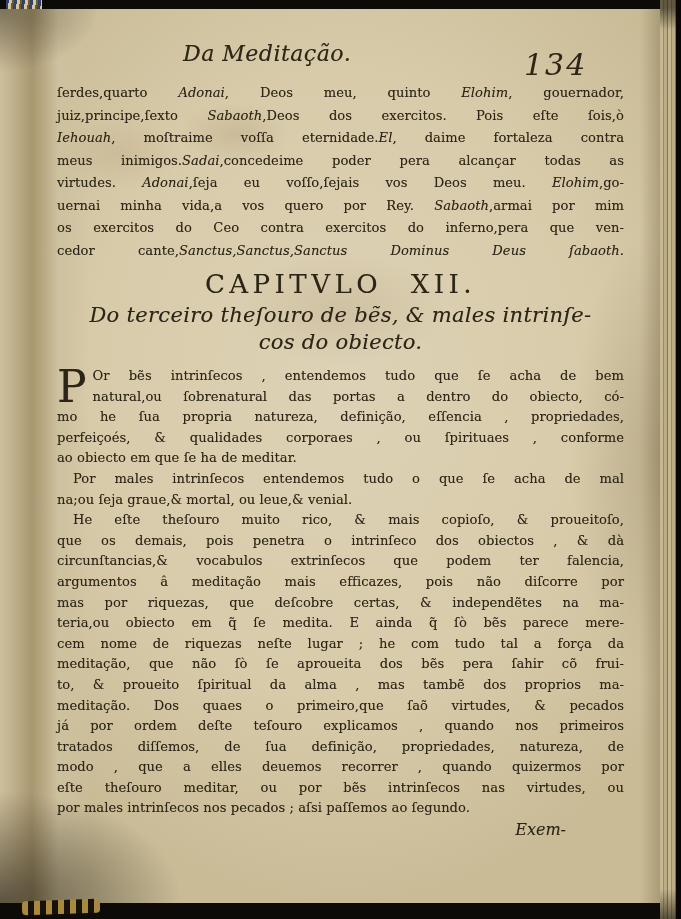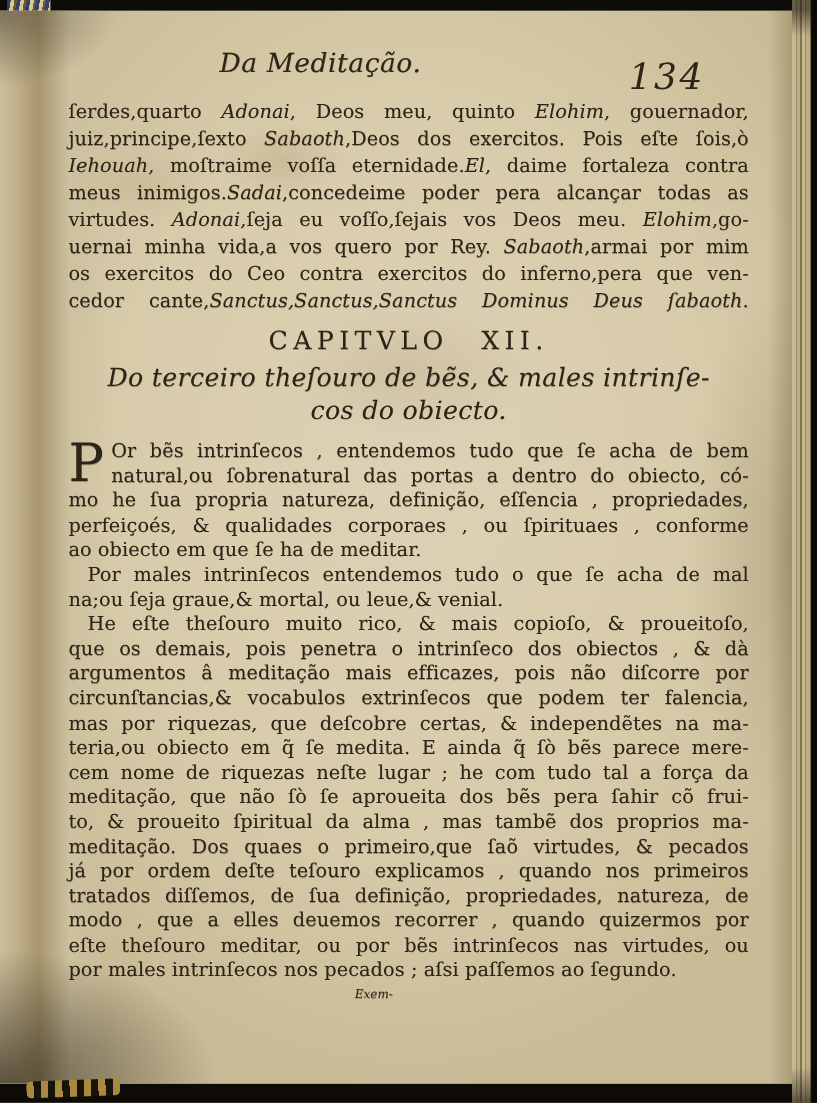--- a/index.html
+++ b/index.html
@@ -49,42 +49,42 @@
   .page-number{
     position:absolute;left:524px;top:38px;
     font-style:italic;font-size:30px;color:#2e2516;letter-spacing:2px;
   }
   
   .text-flow{
     position:absolute;left:57px;top:73px;width:567px;color:#2c2416;
     text-shadow:.25px .3px .5px rgba(46,37,22,.35);
   }
   .line{
-    font-size:16px;line-height:20.6px;
+    font-size:13px;line-height:20.6px;
     text-align:justify;text-align-last:justify;
     letter-spacing:.1px;
   }
   .paragraph.prayer .line{line-height:22.5px;}
   .line.no-j{text-align:left;text-align-last:auto;}
   .it{font-style:italic;}
   .paragraph.indent .line:first-child{text-indent:16px;}
   .chapter-heading{
     margin-top:9px;text-align:center;
-    font-size:21px;letter-spacing:4.5px;word-spacing:16px;line-height:26px;
+    font-size:26px;letter-spacing:4.5px;word-spacing:16px;line-height:26px;
   }
   .chapter-subtitle{margin-top:5px;margin-bottom:10px;}
   .chapter-subtitle .sub-line{
     font-style:italic;font-size:21px;line-height:27px;text-align:center;letter-spacing:.3px;
   }
   .drop-cap{
     float:left;font-size:44px;line-height:40px;padding:1px 6px 0 0;color:#2c2416;
   }
   .catchword{
-    font-style:italic;font-size:10px;line-height:20px;
-    text-align:center;padding-right:58px;margin-top:1px;color:#2c2416;
+    font-style:italic;font-size:16px;line-height:20px;
+    text-align:right;padding-right:58px;margin-top:1px;color:#2c2416;
   }
 </style>
 </head>
 <body>
 
 <div class="edge-right"></div>
 <div class="edge-right-black"></div>
 <div class="headband-top"></div>
 
 <div class="page">
@@ -114,22 +114,22 @@
         <div class="line"><span>perfeiçoés, &amp; qualidades corporaes , ou ſpirituaes , conforme</span></div>
         <div class="line no-j"><span>ao obiecto em que ſe ha de meditar.</span></div>
       </div>
       <div class="paragraph indent">
         <div class="line"><span>Por males intrinſecos entendemos tudo o que ſe acha de mal</span></div>
         <div class="line no-j"><span>na;ou ſeja graue,&amp; mortal, ou leue,&amp; venial.</span></div>
       </div>
       <div class="paragraph indent">
         <div class="line"><span>He eſte theſouro muito rico, &amp; mais copioſo, &amp; proueitoſo,</span></div>
         <div class="line"><span>que os demais, pois penetra o intrinſeco dos obiectos , &amp; dà</span></div>
+        <div class="line"><span>circunſtancias,&amp; vocabulos extrinſecos que podem ter falencia,</span></div>
         <div class="line"><span>argumentos â meditação mais efficazes, pois não diſcorre por</span></div>
-        <div class="line"><span>circunſtancias,&amp; vocabulos extrinſecos que podem ter falencia,</span></div>
         <div class="line"><span>mas por riquezas, que deſcobre certas, &amp; independẽtes na ma-</span></div>
         <div class="line"><span>teria,ou obiecto em q̃ ſe medita. E ainda q̃ ſò bẽs parece mere-</span></div>
         <div class="line"><span>cem nome de riquezas neſte lugar ; he com tudo tal a força da</span></div>
         <div class="line"><span>meditação, que não ſò ſe aproueita dos bẽs pera ſahir cõ frui-</span></div>
         <div class="line"><span>to, &amp; proueito ſpiritual da alma , mas tambẽ dos proprios ma-</span></div>
         <div class="line"><span>meditação. Dos quaes o primeiro,que ſaõ virtudes, &amp; pecados</span></div>
         <div class="line"><span>já por ordem deſte teſouro explicamos , quando nos primeiros</span></div>
         <div class="line"><span>tratados diſſemos, de ſua definição, propriedades, natureza, de</span></div>
         <div class="line"><span>modo , que a elles deuemos recorrer , quando quizermos por</span></div>
         <div class="line"><span>eſte theſouro meditar, ou por bẽs intrinſecos nas virtudes, ou</span></div>

